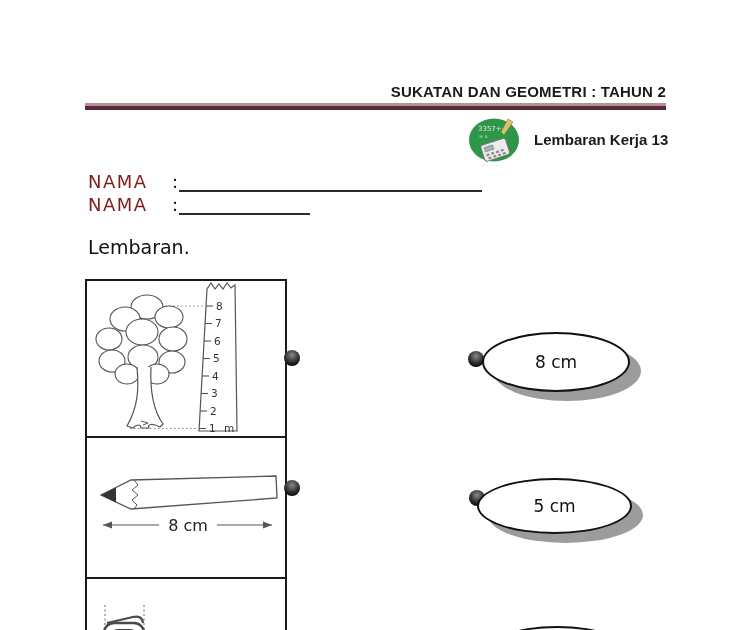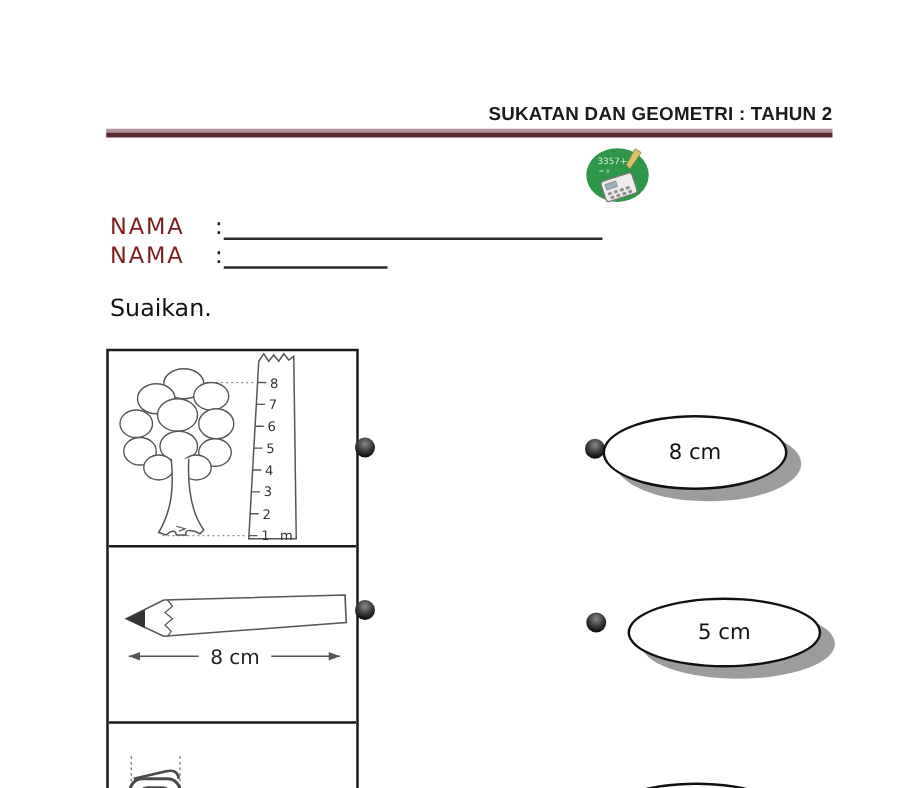--- a/index.html
+++ b/index.html
@@ -70,30 +70,31 @@
           <rect x="34" y="35" width="3" height="2.2"></rect>
         <rect x="20" y="38.5" width="3" height="2.2"></rect>
           <rect x="25" y="38.5" width="3" height="2.2"></rect>
         <rect x="30" y="38.5" width="3" height="2.2"></rect>
           <rect x="35" y="38.5" width="3" height="2.2"></rect>
       </g>
     </g>
     <text x="16" y="50" font-size="3.6" fill="#55636b">. . . . . . . .</text>
   </svg>
 
+  <div class="worksheet-label">Lembaran Kerja 13</div>
 
   <div class="field-label hand" style="left:88px;top:129px;">NAMA</div>
   <div class="field-colon hand" style="left:172px;top:129px;">:</div>
   <div class="blank-line" style="left:179px;top:131px;width:303px;"></div>
 
   <div class="field-label hand" style="left:88px;top:152px;">NAMA</div>
   <div class="field-colon hand" style="left:172px;top:152px;">:</div>
   <div class="blank-line" style="left:179px;top:154px;width:131px;"></div>
 
-  <div class="instruction hand">Suaikan.</div>
+  <div class="instruction hand">Lembaran.</div>
 
   <div class="match-table">
 
     <div class="match-row r1">
       <svg width="198" height="155" viewBox="0 0 198 155">
 
         <line x1="46" y1="25" x2="117" y2="25" stroke="#888" stroke-width="1" stroke-dasharray="1.5,2.5"></line>
         <line x1="43" y1="147.5" x2="110" y2="147.5" stroke="#888" stroke-width="1" stroke-dasharray="1.5,2.5"></line>
 
         <g fill="#fff" stroke="#555" stroke-width="1.1">
@@ -188,21 +189,21 @@
   <div class="dot" style="left:284px;top:308px;"></div>
   <div class="dot" style="left:284px;top:438px;"></div>
   <div class="dot" style="left:285px;top:614px;"></div>
 
   <div class="dot" style="left:468px;top:309px;"></div>
   <div class="option hand" style="left:482px;top:290px;width:144px;height:56px;line-height:56px;">
     <span>8 cm</span>
   </div>
 
   <div class="dot" style="left:469px;top:448px;"></div>
-  <div class="option hand" style="left:502px;top:436px;width:151px;height:52px;line-height:52px;">
+  <div class="option hand" style="left:477px;top:436px;width:151px;height:52px;line-height:52px;">
     <span>5 cm</span>
   </div>
 
   <div class="dot" style="left:469px;top:596px;"></div>
   <div class="option hand" style="left:480px;top:584px;width:150px;height:54px;line-height:54px;">
     <span>8 m</span>
   </div>
 
 </div>
 

